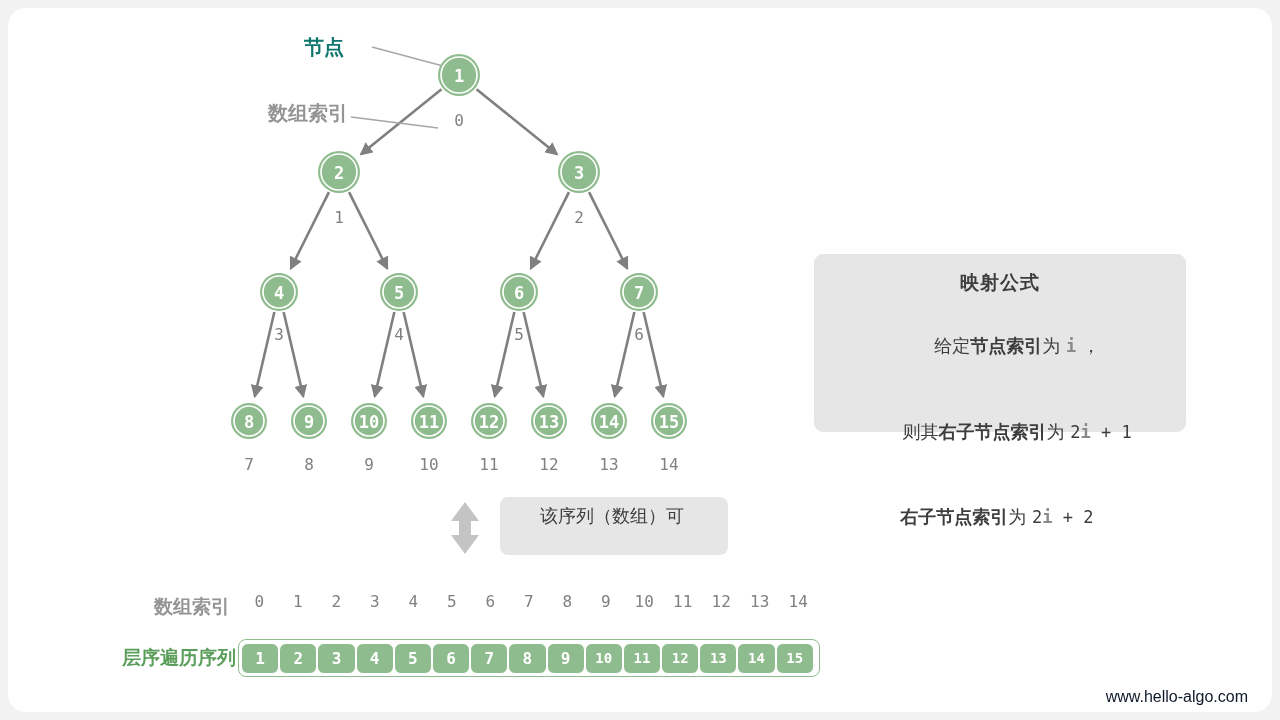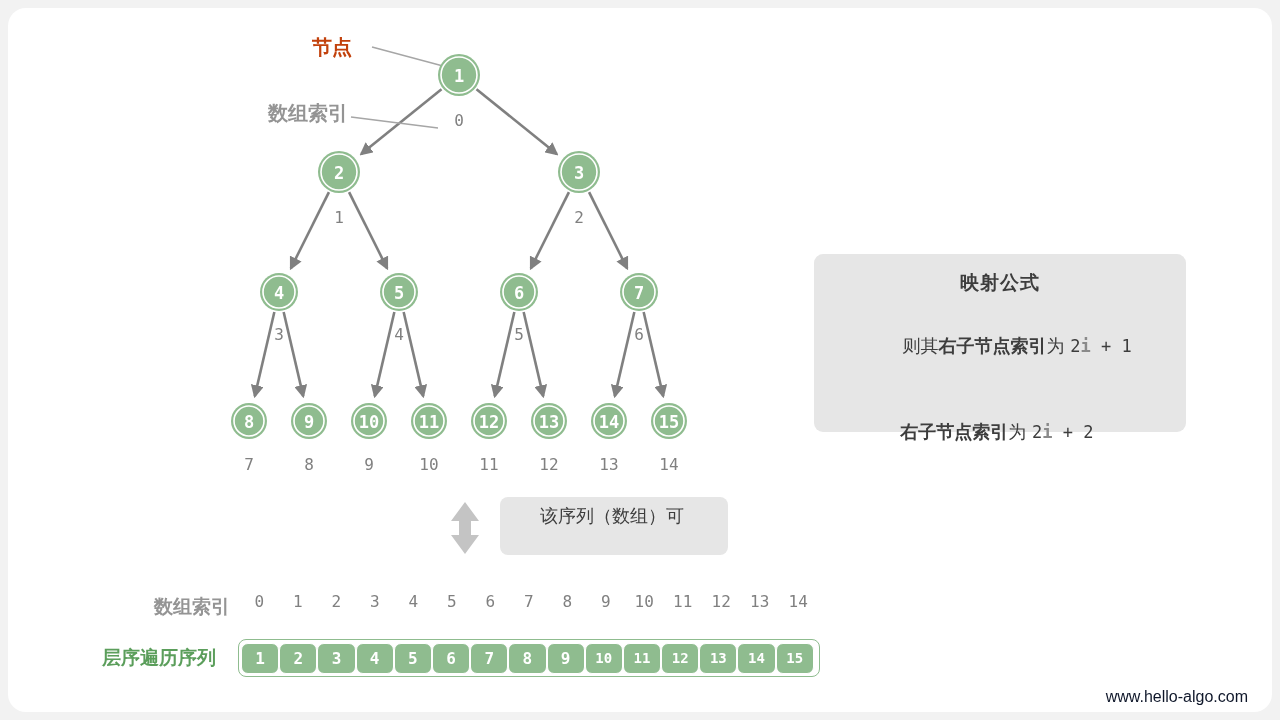--- a/index.html
+++ b/index.html
@@ -54,21 +54,21 @@
     dominant-baseline: central;
   }
 
   
   .callout {
     position: absolute;
     font-weight: bold;
     font-size: 20px;
     white-space: nowrap;
   }
-  #label-node { left: 312px; top: 34px; color: #c2410c; }
+  #label-node { left: 304px; top: 34px; color: #0f766e; }
   #label-array-index-tree { left: 268px; top: 100px; color: #949494; }
 
   
   #formula-box {
     position: absolute;
     left: 814px;
     top: 254px;
     width: 372px;
     height: 178px;
     background: #e6e6e6;
@@ -134,21 +134,21 @@
   
   #row-index-label, #row-array-label {
     position: absolute;
     font-size: 19px;
     font-weight: bold;
     white-space: nowrap;
     text-align: right;
     width: 160px;
   }
   #row-index-label { left: 70px; top: 594px; color: #949494; }
-  #row-array-label { left: 56px; top: 645px; color: #5b9e5b; }
+  #row-array-label { left: 76px; top: 645px; color: #5b9e5b; }
 
   #index-row {
     position: absolute;
     left: 240px;
     top: 592px;
     width: 578px;
     display: flex;
   }
   #index-row .ix {
     flex: 0 0 38.5px;
@@ -323,20 +323,23 @@
         <text class="idx-text" x="609" y="464">13</text>
         <text class="idx-text" x="669" y="464">14</text>
       </g>
   </svg>
 
   <div class="callout" id="label-node">节点</div>
   <div class="callout" id="label-array-index-tree">数组索引</div>
 
   <div id="formula-box">
     <div id="formula-title">映射公式</div>
+    <div class="formula-line" id="formula-l1">
+      <span>给定</span><span class="b">节点索引</span><span>为 </span><span class="ivar">i</span><span> ，</span>
+    </div>
     <div class="formula-line" id="formula-l2">
       <span>则其</span><span class="b">右子节点索引</span><span>为 </span><span class="mono">2</span><span class="ivar">i</span><span class="mono"> + 1</span>
     </div>
     <div class="formula-line" id="formula-l3">
       <span class="b">右子节点索引</span><span>为 </span><span class="mono">2</span><span class="ivar">i</span><span class="mono"> + 2</span>
     </div>
   </div>
 
   <svg id="updown-arrow" viewBox="0 0 38 56">
     <path d="M19 2 L33 21 L25 21 L25 35 L33 35 L19 54 L5 35 L13 35 L13 21 L5 21 Z" fill="#c4c4c4"></path>

